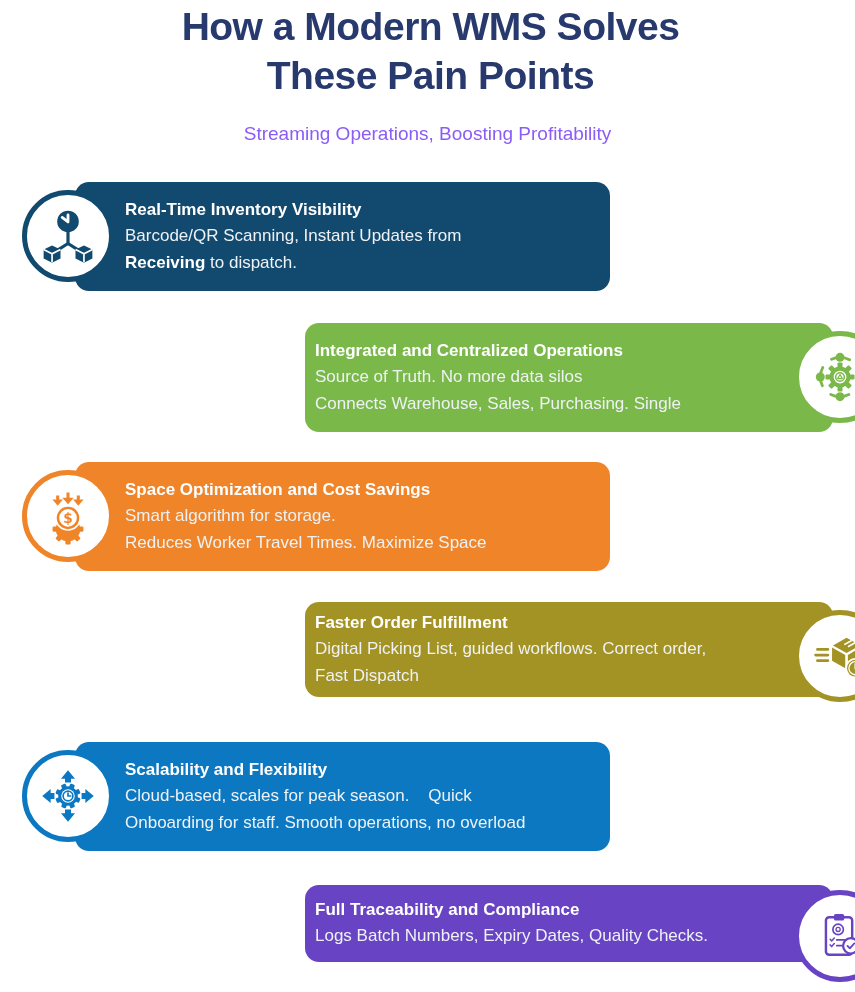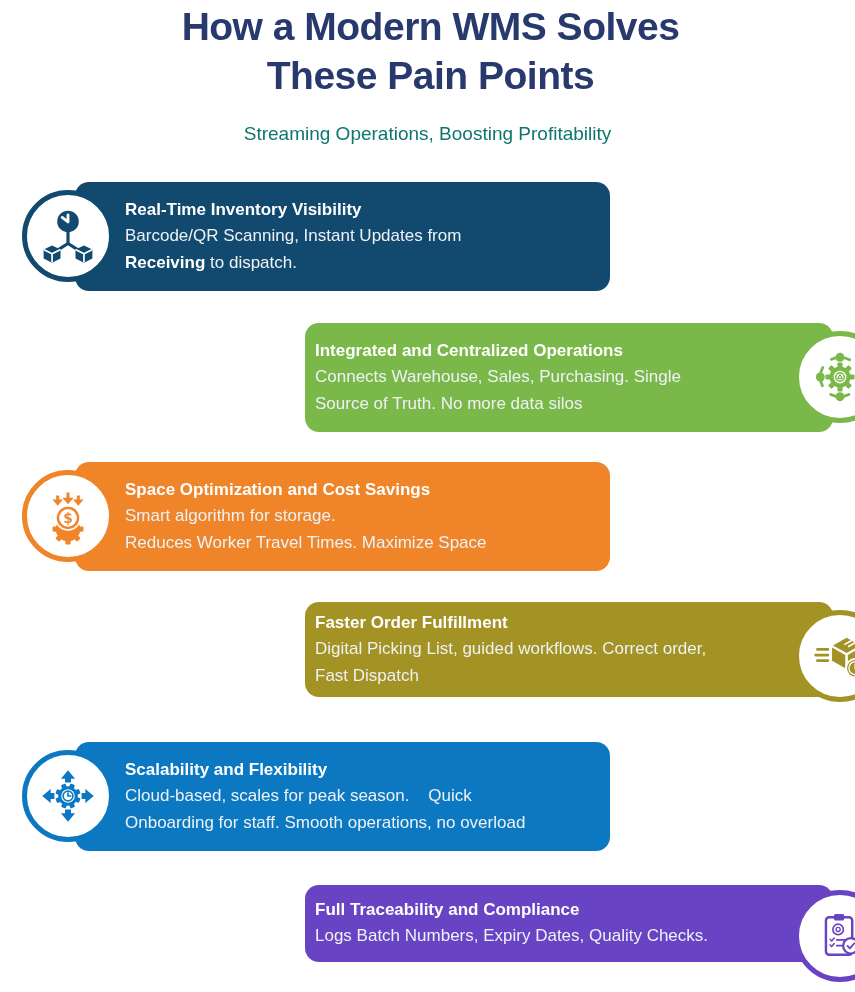--- a/index.html
+++ b/index.html
@@ -6,21 +6,21 @@
   .page{
     position:relative;width:855px;height:992px;overflow:hidden;background:#fff;
     font-family:"Liberation Sans",sans-serif;
   }
   
   .hdr{position:absolute;top:0;left:0;width:100%;text-align:center;}
   .title{
     margin:2px 0 0;font-size:39px;line-height:49px;font-weight:700;
     color:#27396d;letter-spacing:-.5px;
   }
-  .subtitle{margin:22px 0 0;font-size:19px;line-height:24px;color:#0f766e;font-weight:400;}
+  .subtitle{margin:22px 0 0;font-size:19px;line-height:24px;color:#8b5cf6;font-weight:400;}
   
   .row{position:absolute;left:0;width:855px;height:109px;margin-left:28px;}
   .row1{top:182px}.row2{top:323px}.row3{top:462px}
   .row4{top:602px;height:95px}.row5{top:742px}.row6{top:885px;height:77px}
   .card{
     position:absolute;top:0;height:100%;border-radius:14px;background:var(--accent);
     box-sizing:border-box;display:flex;flex-direction:column;justify-content:center;
     color:#fff;
   }
   .row-left  .card{left:47px;width:535px;padding:6px 24px 6px 50px;}
@@ -64,22 +64,22 @@
         <path d="M6 46.5 L15 51 L24 46.5 M15 51 v9" stroke="#fff" stroke-width="1.8" fill="none"></path>
         <path d="M49 42 l9 4.5 v9.5 l-9 4.5 l-9 -4.5 v-9.5 z" fill="currentColor"></path>
         <path d="M40 46.5 L49 51 L58 46.5 M49 51 v9" stroke="#fff" stroke-width="1.8" fill="none"></path>
       </svg>
     </div>
   </div>
 
   <div class="row row2 row-right" style="--accent: #7bb84a;">
     <div class="card">
       <div class="card-title">Integrated and Centralized Operations</div>
+      <div class="card-line">Source of Truth. No more data silos</div>
       <div class="card-line">Connects Warehouse, Sales, Purchasing. Single</div>
-      <div class="card-line">Source of Truth. No more data silos</div>
     </div>
     <div class="badge">
       <svg width="60" height="60" viewBox="0 0 64 64">
         <circle cx="32" cy="32" r="21" fill="none" stroke="currentColor" stroke-width="3" stroke-dasharray="20 13" stroke-dashoffset="10" stroke-linecap="round"></circle>
         <g fill="currentColor">
           <circle cx="32" cy="11" r="4.8"></circle>
             <circle cx="11" cy="32" r="4.8"></circle>
           <circle cx="53" cy="32" r="4.8"></circle>
             <circle cx="32" cy="53" r="4.8"></circle>
           <g transform="rotate(0 32 32)">

